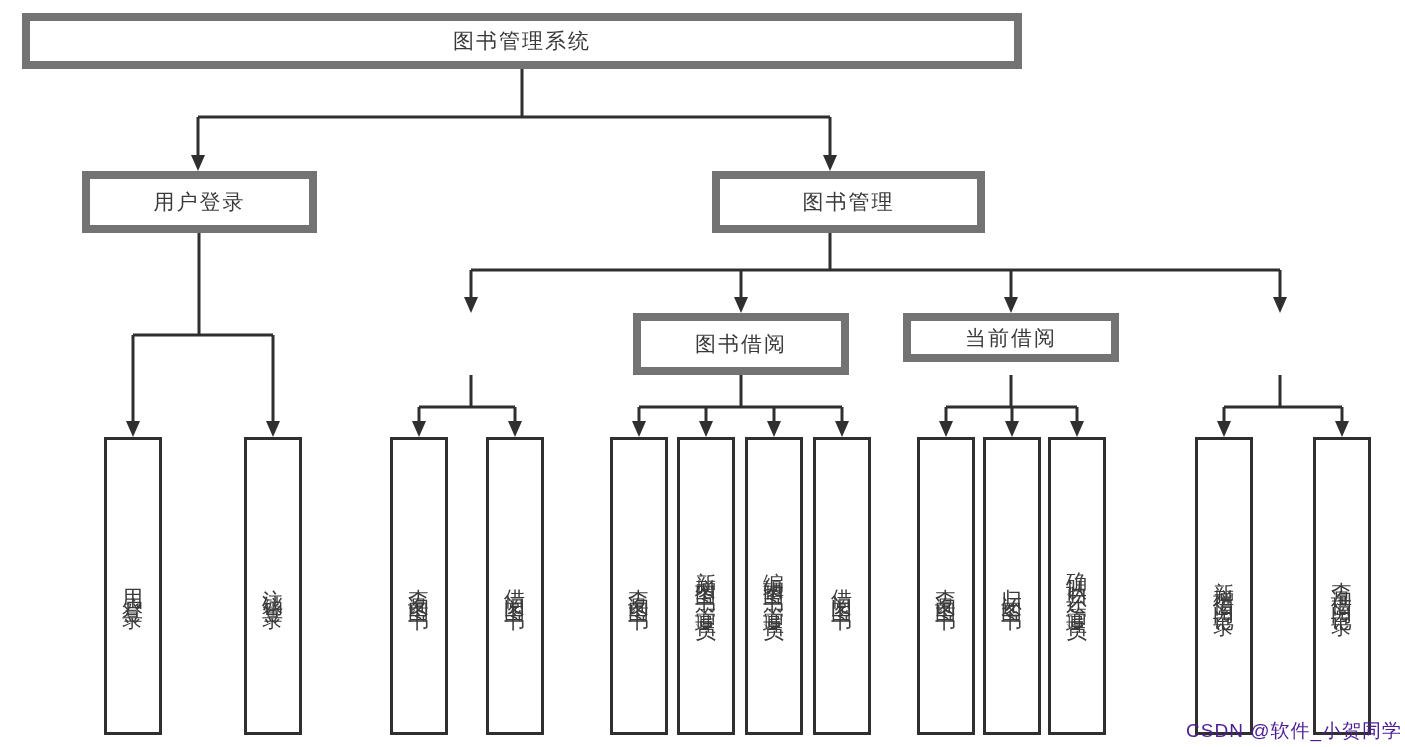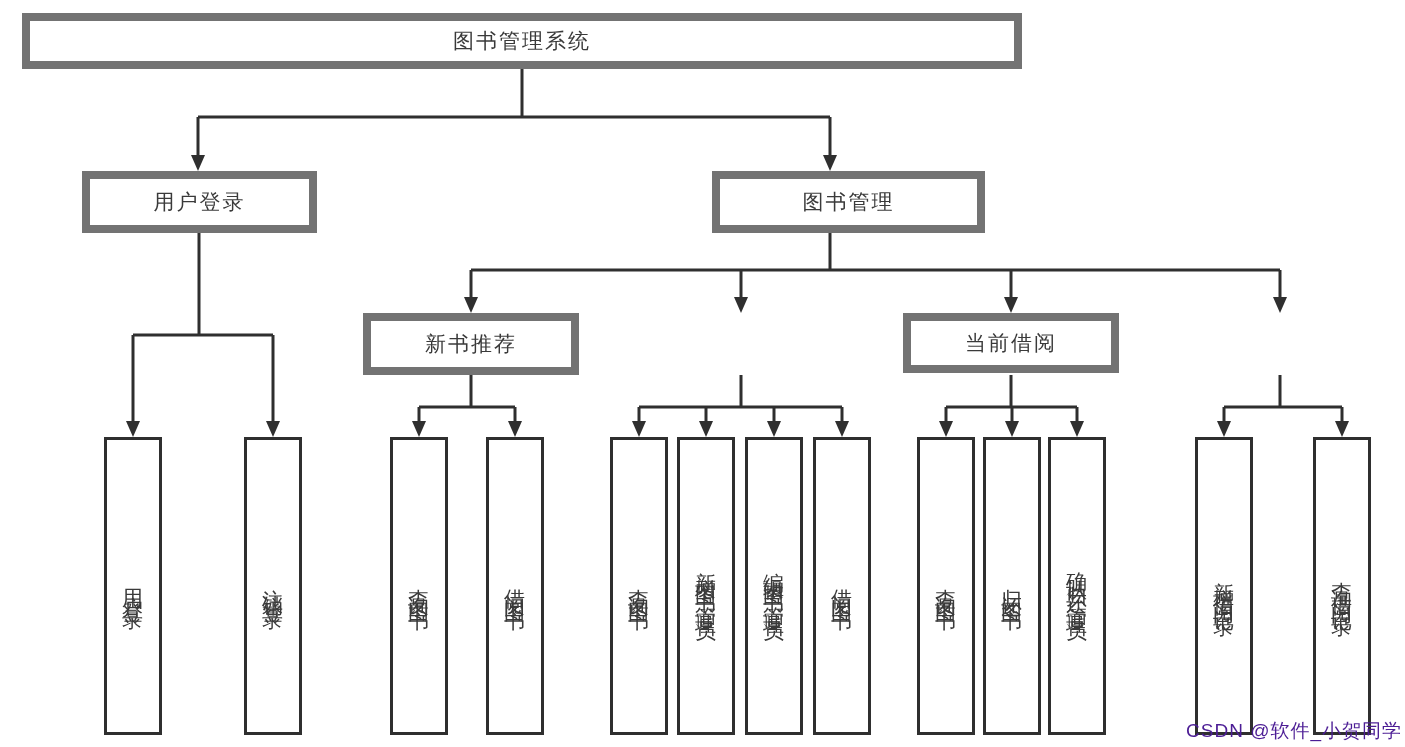--- a/index.html
+++ b/index.html
@@ -82,22 +82,22 @@
         <line x1="1342" y1="407" x2="1342" y2="424" stroke="#2f2f2f" stroke-width="3"></line>
         <polygon points="1335,421 1349,421 1342,437" fill="#2f2f2f"></polygon>
       </g>
   </svg>
 
   <div class="hbox" style="left:22px;top:13px;width:1000px;height:56px;">图书管理系统</div>
 
   <div class="hbox" style="left:82px;top:171px;width:235px;height:62px;">用户登录</div>
   <div class="hbox" style="left:712px;top:171px;width:273px;height:62px;">图书管理</div>
 
-  <div class="hbox" style="left:363px;top:313px;width:216px;height:62px;">新书推荐</div>
-  <div class="hbox" style="left:903px;top:313px;width:216px;height:60px;">当前借阅</div>
+  <div class="hbox" style="left:633px;top:313px;width:216px;height:62px;">图书借阅</div>
+  <div class="hbox" style="left:903px;top:313px;width:216px;height:49px;">当前借阅</div>
 
   <div class="vbox" style="left:104px;">
     <span>用户登录</span>
   </div>
   <div class="vbox" style="left:244px;">
     <span>注销登录</span>
   </div>
 
   <div class="vbox" style="left:390px;">
     <span>查询图书</span>

